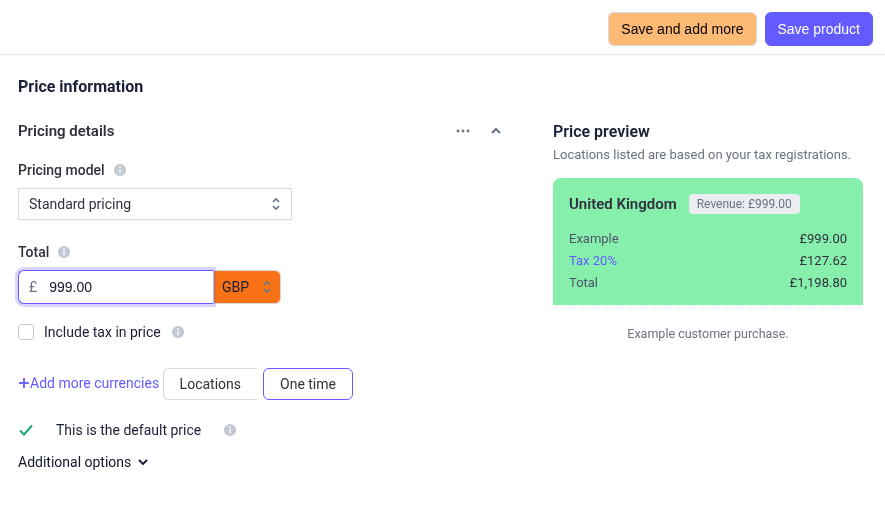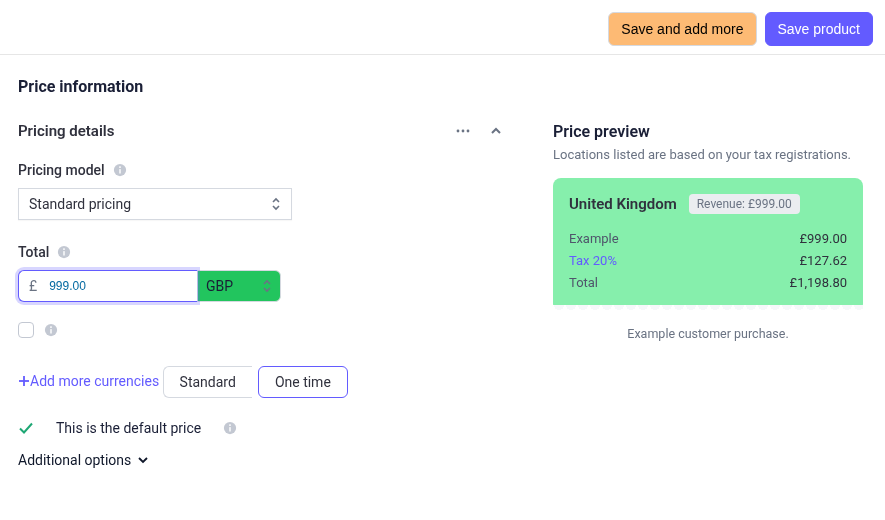--- a/index.html
+++ b/index.html
@@ -109,34 +109,34 @@
     align-items: center;
     gap: 10px;
     box-shadow: 0 0 0 3px rgba(99,91,255,0.25);
     background:#fff;
     position: relative;
     z-index: 2;
   }
   .price-input .symbol { color: #6a7383; }
   .price-input input {
     border: none; outline: none;
-    font-size: 12px; width: 100%;
-    color: #0369a1;
+    font-size: 14px; width: 100%;
+    color: #0f172a;
     background: transparent;
   }
   .currency-select {
-    width: 84px;
+    width: 68px;
     border: 1px solid #d5d9e0;
     border-radius: 0 6px 6px 0;
     display: flex;
     align-items: center;
     justify-content: space-between;
     padding: 2px 8px;
     cursor: pointer;
-    background:#22c55e;
+    background:#f97316;
   }
   .checkbox-row {
     display: flex;
     align-items: center;
     gap: 10px;
     margin-top: 20px;
   }
   .chk {
     width: 16px; height: 16px;
     border: 1px solid #c3c8d2;
@@ -315,41 +315,42 @@
                 <polyline points="2 5 5 2 8 5"></polyline>
                 <polyline points="2 9 5 12 8 9"></polyline>
               </svg>
           </span>
         </div>
       </div>
 
       
       <div class="checkbox-row">
         <div class="chk"></div>
+        <span>Include tax in price</span>
         <span>
           <svg class="info-icon" viewBox="0 0 16 16" fill="currentColor">
               <circle cx="8" cy="8" r="7" fill="#c3c8d2"></circle>
               <rect x="7.2" y="7" width="1.6" height="5" fill="#fff"></rect>
               <circle cx="8" cy="4.7" r="1.1" fill="#fff"></circle>
             </svg>
         </span>
       </div>
 
       
       <div class="link add-currencies">
         <svg width="12" height="12" viewBox="0 0 12 12" fill="none" stroke="currentColor" stroke-width="1.8">
             <line x1="6" y1="1" x2="6" y2="11"></line>
             <line x1="1" y1="6" x2="11" y2="6"></line>
           </svg>
         <span>Add more currencies</span>
       </div>
 
       
       <div class="toggle-group">
-        <div class="toggle-opt">Standard</div>
+        <div class="toggle-opt">Locations</div>
         <div class="toggle-opt active">One time</div>
       </div>
 
       
       <div class="default-row">
         <span class="check-mark">
           <svg width="16" height="16" viewBox="0 0 16 16" fill="none" stroke="currentColor" stroke-width="2">
               <polyline points="2 8.5 6 12.5 14 3.5"></polyline>
             </svg>
         </span>

